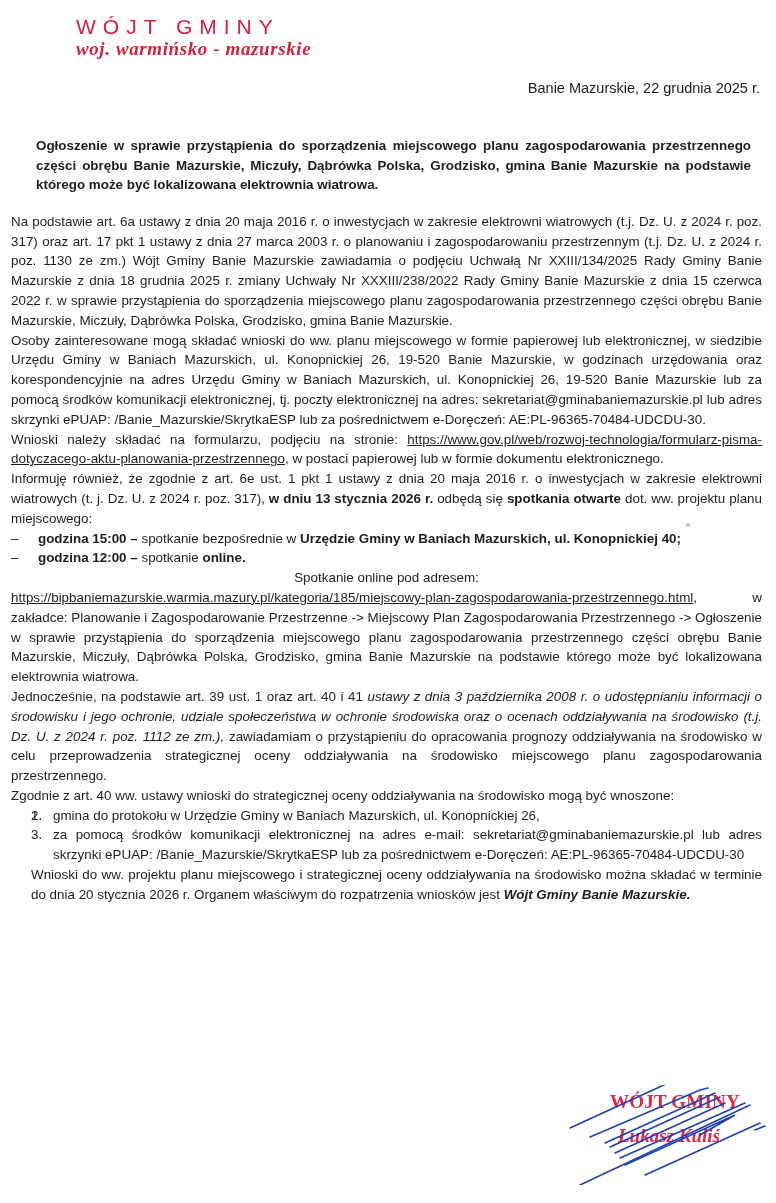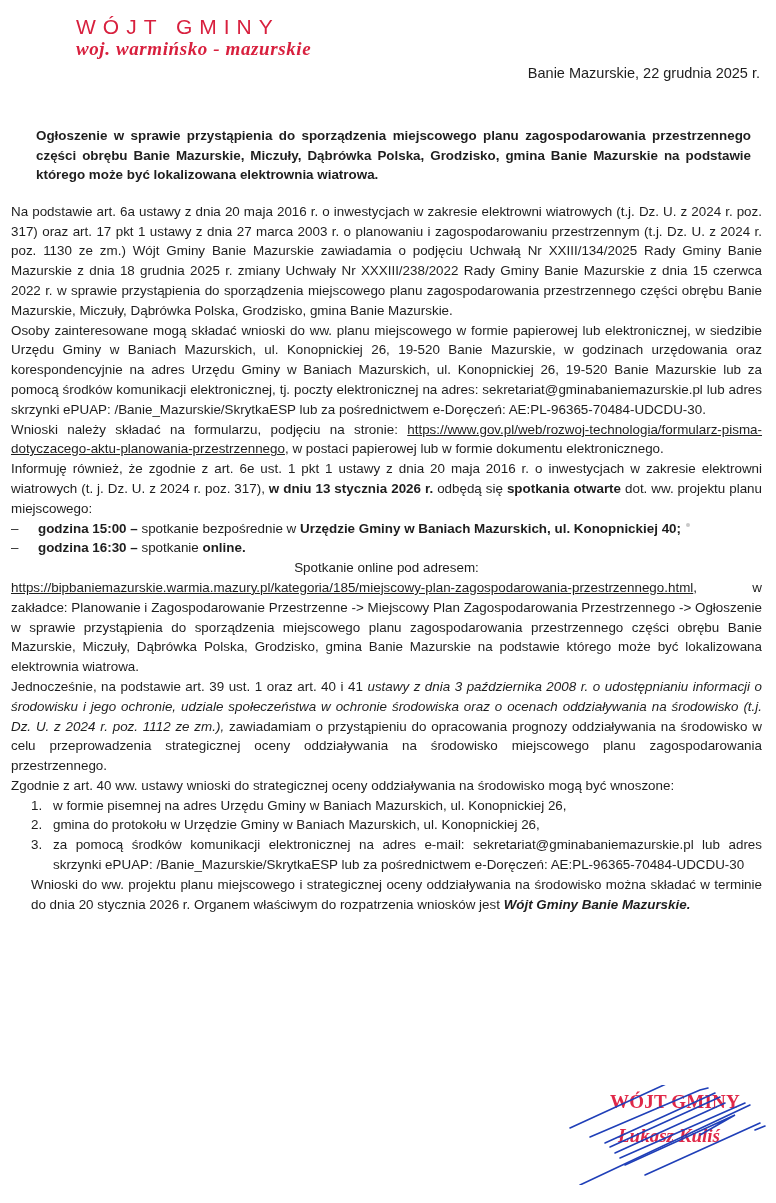--- a/index.html
+++ b/index.html
@@ -4,23 +4,23 @@
 <style>
   html, body { margin: 0; padding: 0; background: #ffffff; }
   body {
     width: 776px; height: 1203px; position: relative; overflow: hidden;
     font-family: "Liberation Sans", sans-serif; color: #1e1e1e;
   }
   .letterhead { position: absolute; left: 76px; top: 14px; color: #d8203e; }
   .lh-line1 { font-size: 21px; letter-spacing: 7px; font-weight: normal; line-height: 26px; }
   .lh-line2 { font-size: 16.5px; letter-spacing: 1.2px; line-height: 20px; margin-top: 1px; }
   .lh-line3 { font-family: "Liberation Serif", serif; font-style: italic; font-weight: bold; font-size: 19px; letter-spacing: 0.6px; line-height: 18px; }
-  .place-date { position: absolute; right: 16px; top: 65px; font-size: 14.5px; }
+  .place-date { position: absolute; right: 16px; top: 80px; font-size: 14.5px; }
   .content {
-    position: absolute; left: 11px; width: 751px; top: 126px;
+    position: absolute; left: 11px; width: 751px; top: 136px;
     font-size: 13.4px; line-height: 19.8px; text-align: justify;
   }
   .title { font-weight: bold; padding: 0 11px 0 25px; margin-bottom: 17px; line-height: 19.6px; }
   .content p { margin: 0; }
   .b { font-weight: bold; }
   .i { font-style: italic; }
   .bi { font-weight: bold; font-style: italic; }
   a.link { color: #1e1e1e; text-decoration: underline; }
   .dash-list, .num-list { list-style: none; margin: 0; padding: 0; }
   .dash-list li { position: relative; padding-left: 27px; text-align: left; }
@@ -52,33 +52,33 @@
 
   <p><span>Wnioski należy składać na formularzu, podjęciu na stronie: </span><a class="link" href="#">https://www.gov.pl/web/rozwoj-technologia/formularz-pisma-dotyczacego-aktu-planowania-przestrzennego</a><span>, w postaci papierowej lub w formie dokumentu elektronicznego.</span></p>
 
   <p><span>Informuję również, że zgodnie z art. 6e ust. 1 pkt 1 ustawy z dnia 20 maja 2016 r. o inwestycjach w zakresie elektrowni wiatrowych (t. j. Dz. U. z 2024 r. poz. 317), </span><span class="b">w dniu 13 stycznia 2026 r.</span><span> odbędą się </span><span class="b">spotkania otwarte</span><span> dot. ww. projektu planu miejscowego:</span></p>
 
   <ul class="dash-list">
     <li>
       <span class="mk">–</span><span class="b">godzina 15:00 –</span><span> spotkanie bezpośrednie w </span><span class="b">Urzędzie Gminy w Baniach Mazurskich, ul. Konopnickiej 40;</span>
     </li>
     <li>
-      <span class="mk">–</span><span class="b">godzina 16:30 –</span><span> spotkanie </span><span class="b">online.</span>
+      <span class="mk">–</span><span class="b">godzina 12:00 –</span><span> spotkanie </span><span class="b">online.</span>
     </li>
   </ul>
 
   <p style="text-align:center">Spotkanie online pod adresem:</p>
   <p><a class="link" href="#" style="word-break:break-all">https://bipbaniemazurskie.warmia.mazury.pl/kategoria/185/miejscowy-plan-zagospodarowania-przestrzennego.html</a><span>, w zakładce: Planowanie i Zagospodarowanie Przestrzenne -&gt; Miejscowy Plan Zagospodarowania Przestrzennego -&gt; Ogłoszenie w sprawie przystąpienia do sporządzenia miejscowego planu zagospodarowania przestrzennego części obrębu Banie Mazurskie, Miczuły, Dąbrówka Polska, Grodzisko, gmina Banie Mazurskie na podstawie którego może być lokalizowana elektrownia wiatrowa.</span></p>
 
   <p><span>Jednocześnie, na podstawie art. 39 ust. 1 oraz art. 40 i 41 </span><span class="i">ustawy z dnia 3 października 2008 r. o udostępnianiu informacji o środowisku i jego ochronie, udziale społeczeństwa w ochronie środowiska oraz o ocenach oddziaływania na środowisko (t.j. Dz. U. z 2024 r. poz. 1112 ze zm.),</span><span> zawiadamiam o przystąpieniu do opracowania prognozy oddziaływania na środowisko w celu przeprowadzenia strategicznej oceny oddziaływania na środowisko miejscowego planu zagospodarowania przestrzennego.</span></p>
 
   <p>Zgodnie z art. 40 ww. ustawy wnioski do strategicznej oceny oddziaływania na środowisko mogą być wnoszone:</p>
 
   <ol class="num-list">
-    <li><span class="mk">1.</span><span>w formie pisemnej na adres Urzędu Gminy w Baniach Mazurskich, ul. Konopnickiej 26,</span></li>
+    <li><span class="mk">1.</span></li>
     <li><span class="mk">2.</span><span>gmina do protokołu w Urzędzie Gminy w Baniach Mazurskich, ul. Konopnickiej 26,</span></li>
     <li><span class="mk">3.</span><span>za pomocą środków komunikacji elektronicznej na adres e-mail: sekretariat@gminabaniemazurskie.pl lub adres skrzynki ePUAP: /Banie_Mazurskie/SkrytkaESP lub za pośrednictwem e-Doręczeń: AE:PL-96365-70484-UDCDU-30</span></li>
   </ol>
 
   <p style="padding-left:20px"><span>Wnioski do ww. projektu planu miejscowego i strategicznej oceny oddziaływania na środowisko można składać w terminie do dnia  20 stycznia 2026 r. Organem właściwym do rozpatrzenia wniosków jest </span><span class="bi">Wójt Gminy Banie Mazurskie</span><span class="bi">.</span></p>
 </div>
 
 <div class="speck" style="left:686px; top:523px;"></div>
 
 <div class="stamp">

